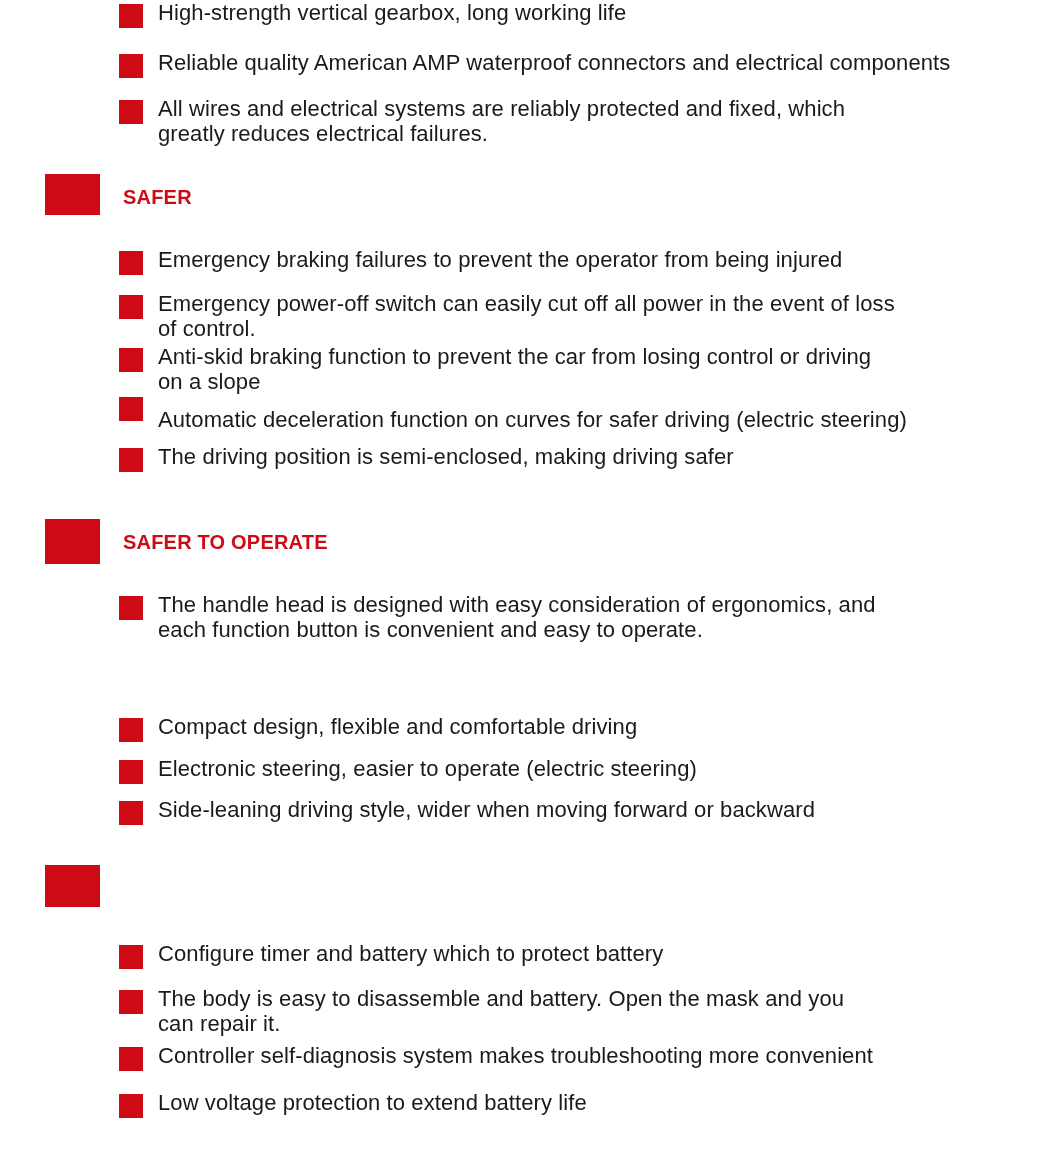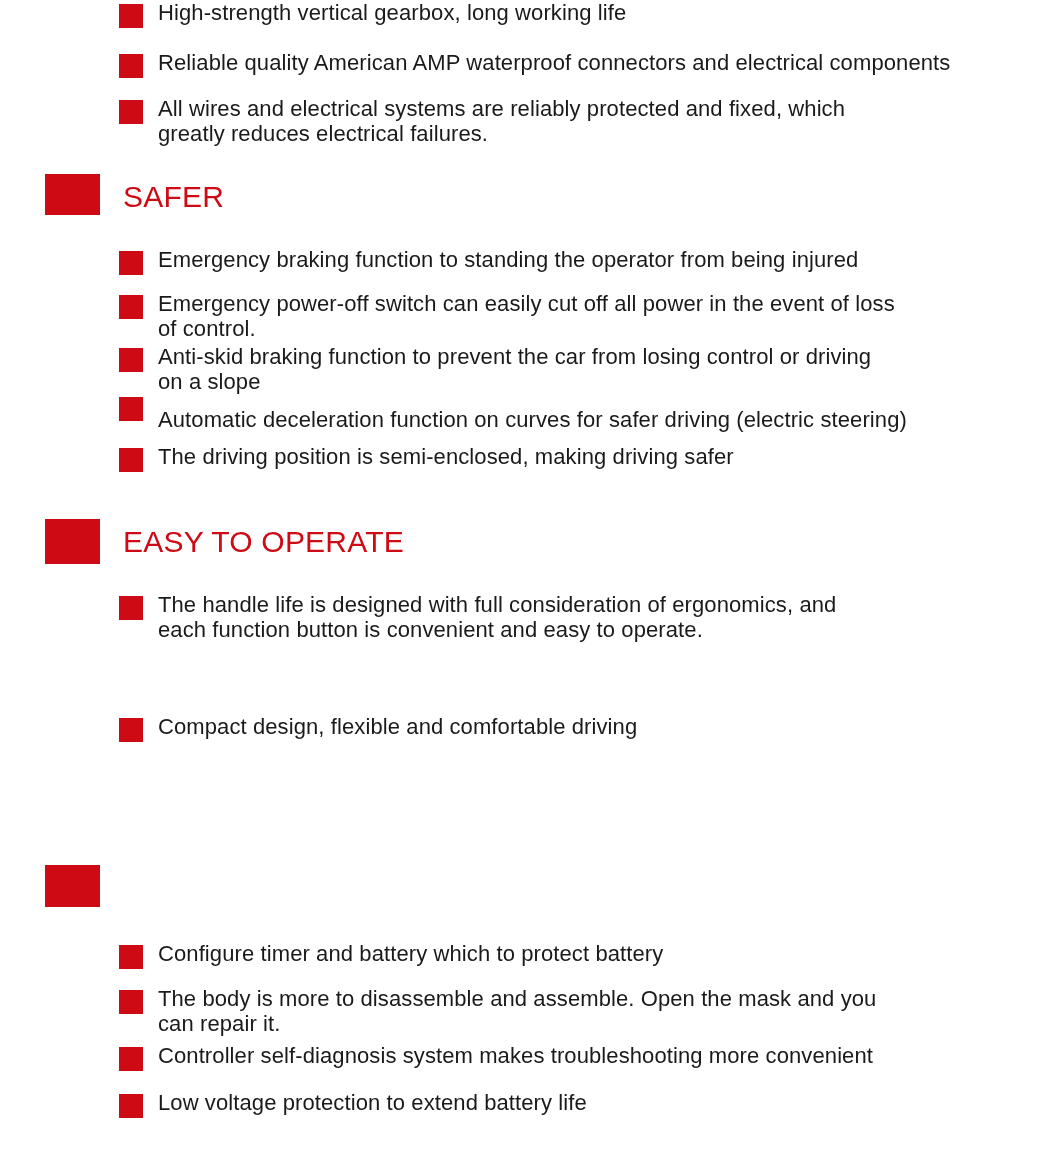--- a/index.html
+++ b/index.html
@@ -33,21 +33,21 @@
     color:var(--text);
     white-space:pre-line;
     letter-spacing:0.1px;
   }
   .hblock{
     position:absolute;left:0;width:55px;
     background:var(--accent);
   }
   .htext{
     position:absolute;left:78px;margin:0;
-    font-size:30px;line-height:36px;font-weight:normal;
+    font-size:20px;line-height:36px;font-weight:bold;
     color:var(--accent);
     letter-spacing:0.2px;
     white-space:nowrap;
   }
 </style>
 </head>
 <body>
 
 <div class="page">
 
@@ -63,21 +63,21 @@
     <span class="bullet"></span>
     <div class="text">All wires and electrical systems are reliably protected and fixed, which
 greatly reduces electrical failures.</div>
   </div>
 
   <div class="hblock" style="top:162px;height:41px"></div>
   <h2 class="htext" style="top:167px">SAFER</h2>
 
   <div class="item" style="top:235px">
     <span class="bullet"></span>
-    <div class="text">Emergency braking function to standing the operator from being injured</div>
+    <div class="text">Emergency braking failures to prevent the operator from being injured</div>
   </div>
   <div class="item" style="top:332px">
     <span class="bullet"></span>
     <div class="text">Anti-skid braking function to prevent the car from losing control or driving
 on a slope</div>
   </div>
   <div class="item" style="top:279px">
     <span class="bullet"></span>
     <div class="text">Emergency power-off switch can easily cut off all power in the event of loss
 of control.</div>
@@ -85,41 +85,49 @@
   <div class="item" style="top:432px">
     <span class="bullet"></span>
     <div class="text">The driving position is semi-enclosed, making driving safer</div>
   </div>
   <div class="item bullet-raised" style="top:395px">
     <span class="bullet"></span>
     <div class="text">Automatic deceleration function on curves for safer driving (electric steering)</div>
   </div>
 
   <div class="hblock" style="top:507px;height:45px"></div>
-  <h2 class="htext" style="top:512px">EASY TO OPERATE</h2>
+  <h2 class="htext" style="top:512px">SAFER TO OPERATE</h2>
 
   <div class="item" style="top:580px">
     <span class="bullet"></span>
-    <div class="text">The handle life is designed with full consideration of ergonomics, and
+    <div class="text">The handle head is designed with easy consideration of ergonomics, and
 each function button is convenient and easy to operate.</div>
   </div>
   <div class="item" style="top:702px">
     <span class="bullet"></span>
     <div class="text">Compact design, flexible and comfortable driving</div>
+  </div>
+  <div class="item" style="top:744px">
+    <span class="bullet"></span>
+    <div class="text">Electronic steering, easier to operate (electric steering)</div>
+  </div>
+  <div class="item" style="top:785px">
+    <span class="bullet"></span>
+    <div class="text">Side-leaning driving style, wider when moving forward or backward</div>
   </div>
 
   <div class="hblock" style="top:853px;height:42px"></div>
 
   <div class="item" style="top:929px">
     <span class="bullet"></span>
     <div class="text">Configure timer and battery which to protect battery</div>
   </div>
   <div class="item" style="top:974px">
     <span class="bullet"></span>
-    <div class="text">The body is more to disassemble and assemble. Open the mask and you
+    <div class="text">The body is easy to disassemble and battery. Open the mask and you
 can repair it.</div>
   </div>
   <div class="item" style="top:1031px">
     <span class="bullet"></span>
     <div class="text">Controller self-diagnosis system makes troubleshooting more convenient</div>
   </div>
   <div class="item" style="top:1078px">
     <span class="bullet"></span>
     <div class="text">Low voltage protection to extend battery life</div>
   </div>

